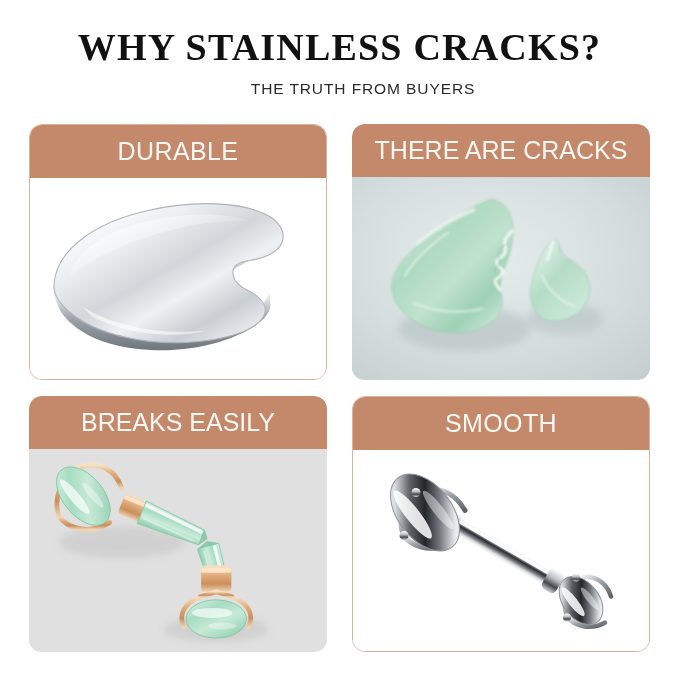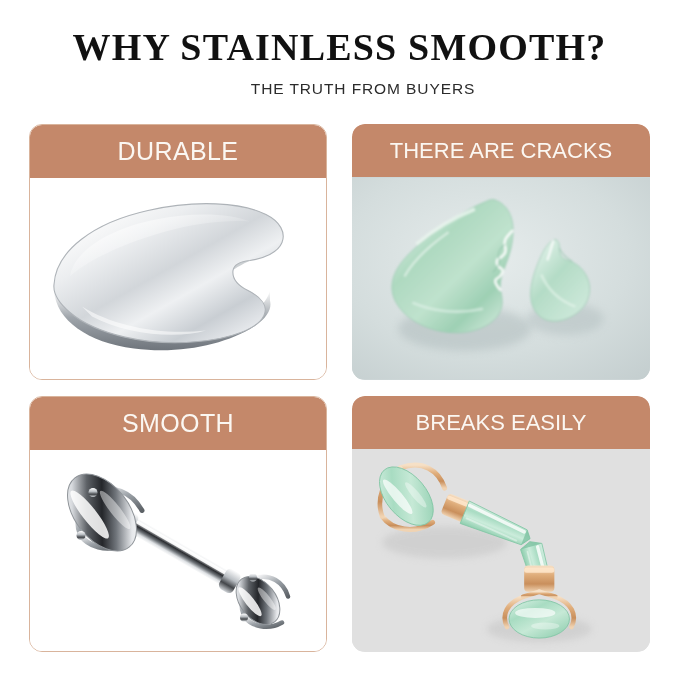--- a/index.html
+++ b/index.html
@@ -85,21 +85,21 @@
     border-top-right-radius: 12px;
   }
   .card-header-text {
     color: #fbf7f2;
     font-size: 25px;
     font-weight: 400;
     letter-spacing: 0.4px;
     line-height: 1;
     white-space: nowrap;
   }
-  .card-header.wide .card-header-text { font-size: 22px; letter-spacing: 0px; }
+  .card-header.wide .card-header-text { font-size: 25px; letter-spacing: 0px; }
   .card-body {
     flex: 1 1 auto;
     position: relative;
     overflow: hidden;
   }
   .card-body.white  { background: #ffffff; }
   .card-body.bluegray { background: #cdd6d7; }
   .card-body.gray   { background: #e0e0e0; }
 
   .photo {
@@ -107,21 +107,21 @@
     inset: 0;
   }
   .photo svg { display: block; width: 100%; height: 100%; }
 </style>
 </head>
 <body>
 
 <div class="page">
 
   <div class="heading-block">
-    <h1 class="main-title">WHY STAINLESS SMOOTH?</h1>
+    <h1 class="main-title">WHY STAINLESS CRACKS?</h1>
     <p class="sub-title">THE TRUTH FROM BUYERS</p>
   </div>
 
   <div class="card-grid">
 
     <div class="card bordered">
       <div class="card-header">
         <span class="card-header-text">DURABLE</span>
       </div>
       <div class="card-body white">
@@ -251,20 +251,110 @@
 
               <path d="M200,62 C198,70 196,76 194,82" stroke="#ffffff" stroke-width="2" fill="none" opacity="0.85"></path>
               <path d="M188,96 C194,110 206,122 222,128" stroke="#eaf6ef" stroke-width="2.4" fill="none" opacity="0.6"></path>
               <path d="M206,70 C209,76 213,80 219,83" stroke="#8fc2a8" stroke-width="1.1" fill="none" opacity="0.7"></path>
             </g>
           </svg>
         </div>
       </div>
     </div>
 
+    <div class="card">
+      <div class="card-header wide">
+        <span class="card-header-text">BREAKS EASILY</span>
+      </div>
+      <div class="card-body gray">
+        <div class="photo">
+          <svg viewBox="0 0 296 200" preserveAspectRatio="xMidYMid meet">
+            <defs>
+              <linearGradient id="jadeStone" x1="0.1" y1="0" x2="0.9" y2="1">
+                <stop offset="0%" stop-color="#d9f0e4"></stop>
+                <stop offset="30%" stop-color="#a8dcc2"></stop>
+                <stop offset="58%" stop-color="#c6e9d6"></stop>
+                <stop offset="100%" stop-color="#8ecdae"></stop>
+              </linearGradient>
+              <linearGradient id="jadeHandle" x1="0" y1="0" x2="0" y2="1">
+                <stop offset="0%" stop-color="#d3eee1"></stop>
+                <stop offset="34%" stop-color="#a9dcc3"></stop>
+                <stop offset="62%" stop-color="#cbecdb"></stop>
+                <stop offset="100%" stop-color="#8dcdad"></stop>
+              </linearGradient>
+              <linearGradient id="roseGold" x1="0" y1="0" x2="0" y2="1">
+                <stop offset="0%" stop-color="#f6e0c6"></stop>
+                <stop offset="35%" stop-color="#e0ae7c"></stop>
+                <stop offset="70%" stop-color="#c98f5c"></stop>
+                <stop offset="100%" stop-color="#f0d3b2"></stop>
+              </linearGradient>
+              <filter id="jadeShadow" x="-40%" y="-40%" width="180%" height="180%">
+                <feGaussianBlur stdDeviation="3.5"></feGaussianBlur>
+              </filter>
+            </defs>
+            <rect x="0" y="0" width="296" height="200" fill="#e0e0e0"></rect>
+
+            <ellipse cx="92" cy="92" rx="62" ry="16" fill="#c2c2c2" opacity="0.5" filter="url(#jadeShadow)"></ellipse>
+            <g>
+
+              <path d="M48,18 C70,10 86,20 92,38" stroke="url(#roseGold)" stroke-width="5" fill="none" stroke-linecap="round"></path>
+              <path d="M30,66 C40,80 62,84 80,72" stroke="url(#roseGold)" stroke-width="5" fill="none" stroke-linecap="round"></path>
+              <path d="M48,18 C30,30 24,50 30,66" stroke="url(#roseGold)" stroke-width="4.6" fill="none" stroke-linecap="round"></path>
+
+              <g transform="translate(54,46) rotate(-40)">
+                <ellipse cx="0" cy="0" rx="20" ry="34" fill="url(#jadeStone)" stroke="#85c7a7" stroke-width="0.9"></ellipse>
+                <ellipse cx="-7" cy="-5" rx="5" ry="22" fill="#ffffff" opacity="0.7"></ellipse>
+                <ellipse cx="8" cy="5" rx="3.6" ry="16" fill="#ffffff" opacity="0.38"></ellipse>
+              </g>
+
+              <g transform="translate(104,58) rotate(22)">
+                <rect x="-13" y="-11" width="26" height="22" rx="4" fill="url(#roseGold)"></rect>
+                <rect x="-13" y="-9" width="26" height="4" rx="2" fill="#ffe7cd" opacity="0.85"></rect>
+              </g>
+
+              <g transform="translate(112,62) rotate(22)">
+                <path d="M0,-12 L64,-7 L70,0 L64,9 L0,12 Z" fill="url(#jadeHandle)" stroke="#85c7a7" stroke-width="0.8"></path>
+                <path d="M2,-8 L62,-4" stroke="#ffffff" stroke-width="3.4" opacity="0.8" stroke-linecap="round"></path>
+                <path d="M4,5 L58,7" stroke="#ffffff" stroke-width="1.8" opacity="0.4" stroke-linecap="round"></path>
+
+                <path d="M64,-7 L70,0 L64,9" fill="#7cc0a0" opacity="0.75"></path>
+              </g>
+            </g>
+
+            <ellipse cx="186" cy="178" rx="52" ry="13" fill="#c2c2c2" opacity="0.5" filter="url(#jadeShadow)"></ellipse>
+            <g>
+
+              <g transform="translate(178,96) rotate(74)">
+                <path d="M0,-11 L40,-9 L40,9 L0,11 L-5,0 Z" fill="url(#jadeHandle)" stroke="#85c7a7" stroke-width="0.8"></path>
+                <path d="M2,-6 L38,-5" stroke="#ffffff" stroke-width="3.2" opacity="0.8" stroke-linecap="round"></path>
+                <path d="M4,5 L36,6" stroke="#ffffff" stroke-width="1.6" opacity="0.4" stroke-linecap="round"></path>
+                <path d="M0,-11 L-5,0 L0,11" fill="#7cc0a0" opacity="0.75"></path>
+              </g>
+
+              <g transform="translate(186,128)">
+                <rect x="-15" y="-13" width="30" height="26" rx="4" fill="url(#roseGold)"></rect>
+                <rect x="-15" y="-11" width="30" height="5" rx="2.5" fill="#ffe7cd" opacity="0.85"></rect>
+              </g>
+
+              <path d="M170,146 C154,152 148,164 154,176" stroke="url(#roseGold)" stroke-width="4.6" fill="none" stroke-linecap="round"></path>
+              <path d="M202,146 C218,152 224,164 218,176" stroke="url(#roseGold)" stroke-width="4.6" fill="none" stroke-linecap="round"></path>
+              <path d="M186,141 L170,146" stroke="url(#roseGold)" stroke-width="4.6" fill="none" stroke-linecap="round"></path>
+              <path d="M186,141 L202,146" stroke="url(#roseGold)" stroke-width="4.6" fill="none" stroke-linecap="round"></path>
+
+              <g transform="translate(186,168)">
+                <ellipse cx="0" cy="0" rx="30" ry="19" fill="url(#jadeStone)" stroke="#85c7a7" stroke-width="0.9"></ellipse>
+                <ellipse cx="-4" cy="-6" rx="20" ry="5" fill="#ffffff" opacity="0.65"></ellipse>
+                <ellipse cx="6" cy="7" rx="14" ry="3.4" fill="#ffffff" opacity="0.35"></ellipse>
+              </g>
+            </g>
+          </svg>
+        </div>
+      </div>
+    </div>
+
     <div class="card bordered">
       <div class="card-header">
         <span class="card-header-text">SMOOTH</span>
       </div>
       <div class="card-body white">
         <div class="photo">
           <svg viewBox="0 0 296 200" preserveAspectRatio="xMidYMid meet">
             <defs>
               <linearGradient id="chromeHead" x1="0.1" y1="0" x2="0.9" y2="1">
                 <stop offset="0%" stop-color="#ffffff"></stop>
@@ -330,104 +420,14 @@
                 <ellipse cx="8" cy="4" rx="3.4" ry="14" fill="#ffffff" opacity="0.45"></ellipse>
               </g>
               <circle cx="-5" cy="-23" r="4" fill="url(#chromeCollar)"></circle>
               <circle cx="-14" cy="17" r="4" fill="url(#chromeCollar)"></circle>
             </g>
           </svg>
         </div>
       </div>
     </div>
 
-    <div class="card">
-      <div class="card-header wide">
-        <span class="card-header-text">BREAKS EASILY</span>
-      </div>
-      <div class="card-body gray">
-        <div class="photo">
-          <svg viewBox="0 0 296 200" preserveAspectRatio="xMidYMid meet">
-            <defs>
-              <linearGradient id="jadeStone" x1="0.1" y1="0" x2="0.9" y2="1">
-                <stop offset="0%" stop-color="#d9f0e4"></stop>
-                <stop offset="30%" stop-color="#a8dcc2"></stop>
-                <stop offset="58%" stop-color="#c6e9d6"></stop>
-                <stop offset="100%" stop-color="#8ecdae"></stop>
-              </linearGradient>
-              <linearGradient id="jadeHandle" x1="0" y1="0" x2="0" y2="1">
-                <stop offset="0%" stop-color="#d3eee1"></stop>
-                <stop offset="34%" stop-color="#a9dcc3"></stop>
-                <stop offset="62%" stop-color="#cbecdb"></stop>
-                <stop offset="100%" stop-color="#8dcdad"></stop>
-              </linearGradient>
-              <linearGradient id="roseGold" x1="0" y1="0" x2="0" y2="1">
-                <stop offset="0%" stop-color="#f6e0c6"></stop>
-                <stop offset="35%" stop-color="#e0ae7c"></stop>
-                <stop offset="70%" stop-color="#c98f5c"></stop>
-                <stop offset="100%" stop-color="#f0d3b2"></stop>
-              </linearGradient>
-              <filter id="jadeShadow" x="-40%" y="-40%" width="180%" height="180%">
-                <feGaussianBlur stdDeviation="3.5"></feGaussianBlur>
-              </filter>
-            </defs>
-            <rect x="0" y="0" width="296" height="200" fill="#e0e0e0"></rect>
-
-            <ellipse cx="92" cy="92" rx="62" ry="16" fill="#c2c2c2" opacity="0.5" filter="url(#jadeShadow)"></ellipse>
-            <g>
-
-              <path d="M48,18 C70,10 86,20 92,38" stroke="url(#roseGold)" stroke-width="5" fill="none" stroke-linecap="round"></path>
-              <path d="M30,66 C40,80 62,84 80,72" stroke="url(#roseGold)" stroke-width="5" fill="none" stroke-linecap="round"></path>
-              <path d="M48,18 C30,30 24,50 30,66" stroke="url(#roseGold)" stroke-width="4.6" fill="none" stroke-linecap="round"></path>
-
-              <g transform="translate(54,46) rotate(-40)">
-                <ellipse cx="0" cy="0" rx="20" ry="34" fill="url(#jadeStone)" stroke="#85c7a7" stroke-width="0.9"></ellipse>
-                <ellipse cx="-7" cy="-5" rx="5" ry="22" fill="#ffffff" opacity="0.7"></ellipse>
-                <ellipse cx="8" cy="5" rx="3.6" ry="16" fill="#ffffff" opacity="0.38"></ellipse>
-              </g>
-
-              <g transform="translate(104,58) rotate(22)">
-                <rect x="-13" y="-11" width="26" height="22" rx="4" fill="url(#roseGold)"></rect>
-                <rect x="-13" y="-9" width="26" height="4" rx="2" fill="#ffe7cd" opacity="0.85"></rect>
-              </g>
-
-              <g transform="translate(112,62) rotate(22)">
-                <path d="M0,-12 L64,-7 L70,0 L64,9 L0,12 Z" fill="url(#jadeHandle)" stroke="#85c7a7" stroke-width="0.8"></path>
-                <path d="M2,-8 L62,-4" stroke="#ffffff" stroke-width="3.4" opacity="0.8" stroke-linecap="round"></path>
-                <path d="M4,5 L58,7" stroke="#ffffff" stroke-width="1.8" opacity="0.4" stroke-linecap="round"></path>
-
-                <path d="M64,-7 L70,0 L64,9" fill="#7cc0a0" opacity="0.75"></path>
-              </g>
-            </g>
-
-            <ellipse cx="186" cy="178" rx="52" ry="13" fill="#c2c2c2" opacity="0.5" filter="url(#jadeShadow)"></ellipse>
-            <g>
-
-              <g transform="translate(178,96) rotate(74)">
-                <path d="M0,-11 L40,-9 L40,9 L0,11 L-5,0 Z" fill="url(#jadeHandle)" stroke="#85c7a7" stroke-width="0.8"></path>
-                <path d="M2,-6 L38,-5" stroke="#ffffff" stroke-width="3.2" opacity="0.8" stroke-linecap="round"></path>
-                <path d="M4,5 L36,6" stroke="#ffffff" stroke-width="1.6" opacity="0.4" stroke-linecap="round"></path>
-                <path d="M0,-11 L-5,0 L0,11" fill="#7cc0a0" opacity="0.75"></path>
-              </g>
-
-              <g transform="translate(186,128)">
-                <rect x="-15" y="-13" width="30" height="26" rx="4" fill="url(#roseGold)"></rect>
-                <rect x="-15" y="-11" width="30" height="5" rx="2.5" fill="#ffe7cd" opacity="0.85"></rect>
-              </g>
-
-              <path d="M170,146 C154,152 148,164 154,176" stroke="url(#roseGold)" stroke-width="4.6" fill="none" stroke-linecap="round"></path>
-              <path d="M202,146 C218,152 224,164 218,176" stroke="url(#roseGold)" stroke-width="4.6" fill="none" stroke-linecap="round"></path>
-              <path d="M186,141 L170,146" stroke="url(#roseGold)" stroke-width="4.6" fill="none" stroke-linecap="round"></path>
-              <path d="M186,141 L202,146" stroke="url(#roseGold)" stroke-width="4.6" fill="none" stroke-linecap="round"></path>
-
-              <g transform="translate(186,168)">
-                <ellipse cx="0" cy="0" rx="30" ry="19" fill="url(#jadeStone)" stroke="#85c7a7" stroke-width="0.9"></ellipse>
-                <ellipse cx="-4" cy="-6" rx="20" ry="5" fill="#ffffff" opacity="0.65"></ellipse>
-                <ellipse cx="6" cy="7" rx="14" ry="3.4" fill="#ffffff" opacity="0.35"></ellipse>
-              </g>
-            </g>
-          </svg>
-        </div>
-      </div>
-    </div>
-
   </div>
 </div>
 
 </body></html>

